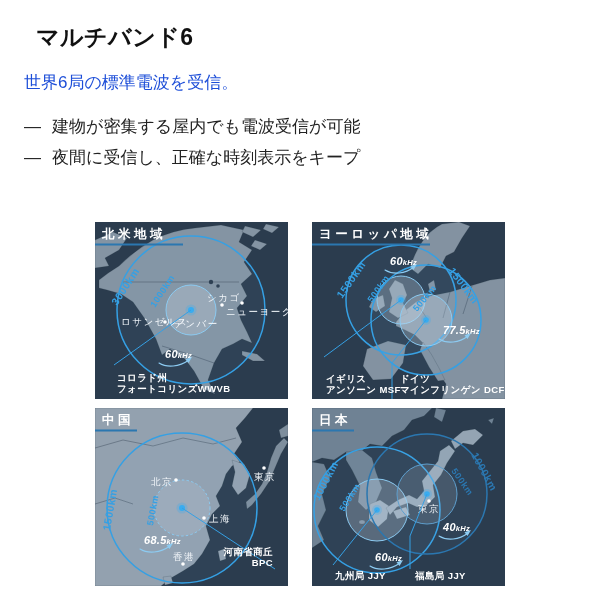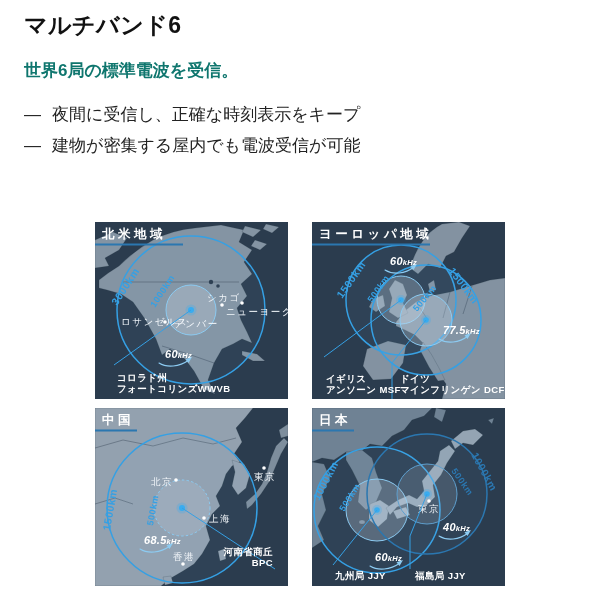--- a/index.html
+++ b/index.html
@@ -5,22 +5,22 @@
   :root{
     --accent:#35A0E4; --accent-light:#8CCBF2; --accent-deep:#2B77B0;
     --sea:#2B3C4E; --text:#1F1F1F;
   }
   *{box-sizing:border-box;}
   html,body{margin:0;padding:0;}
   body{width:600px;height:600px;background:#fff;font-family:"Liberation Sans",sans-serif;}
   .page{position:relative;width:600px;height:600px;background:#fff;overflow:hidden;}
 
   .hd{position:absolute;left:24px;top:10px;width:560px;color:var(--text);}
-  .hd-title{margin:0;font-size:23px;font-weight:bold;color:#111;letter-spacing:0.5px;}
-  .desc{margin-top:16px;font-size:17px;line-height:28px;color:#0f766e;font-weight:bold;}
+  .hd-title{margin:12px;font-size:23px;font-weight:bold;color:#111;letter-spacing:0.5px;}
+  .desc{margin-top:16px;font-size:17px;line-height:28px;color:#1d4ed8;}
   .features{margin-top:14px;font-size:17px;line-height:31px;color:#222;}
   .feature .dash{margin-right:11px;}
 
   .maps{position:absolute;left:95px;top:222px;width:410px;height:364px;}
   .panel{position:absolute;display:block;}
   .panel.p1{left:0;top:0;}
   .panel.p2{left:217px;top:0;}
   .panel.p3{left:0;top:186px;}
   .panel.p4{left:217px;top:186px;}
 
@@ -62,22 +62,22 @@
 <body>
 
 <div class="page">
 
   <div class="hd">
     <h1 class="hd-title">マルチバンド6</h1>
     <div class="desc">
       <div>世界6局の標準電波を受信。</div>
     </div>
     <div class="features">
+      <div class="feature"><span class="dash">—</span><span>建物が密集する屋内でも電波受信が可能</span></div>
       <div class="feature"><span class="dash">—</span><span>夜間に受信し、正確な時刻表示をキープ</span></div>
-      <div class="feature"><span class="dash">—</span><span>建物が密集する屋内でも電波受信が可能</span></div>
     </div>
   </div>
 
   <div class="maps">
 
     <svg class="panel p1 p-na" width="193" height="177" viewBox="0 0 193 177">
       <rect class="sea" x="0" y="0" width="193" height="177"></rect>
       <g>
         <path class="land" d="M4,58 Q14,50 24,44 Q40,28 58,18 Q78,8 100,6 L126,3 L149,8 L144,20 L157,28 L149,40 L157,52 L146,62 L152,74 L142,86 L146,98 L152,110 L157,121 L147,117 L138,122 L127,127 L119,141 L113,158 L120,172 L109,167 L99,149 L90,137 L75,127 L67,133 L61,117 L50,97 L38,80 L26,72 L12,68 L4,66 Z"></path>
         <path class="land" d="M0,46 L0,18 L18,10 L32,16 L24,28 L10,36 L14,44 Z"></path>

